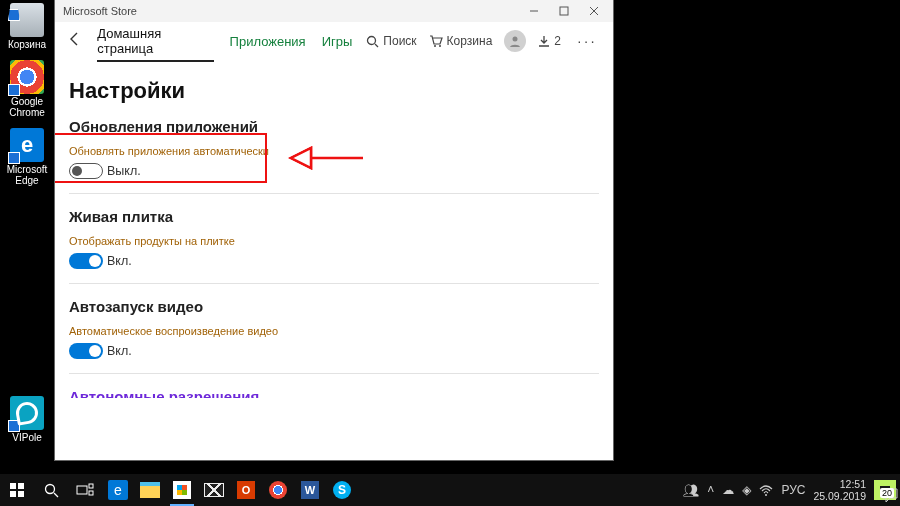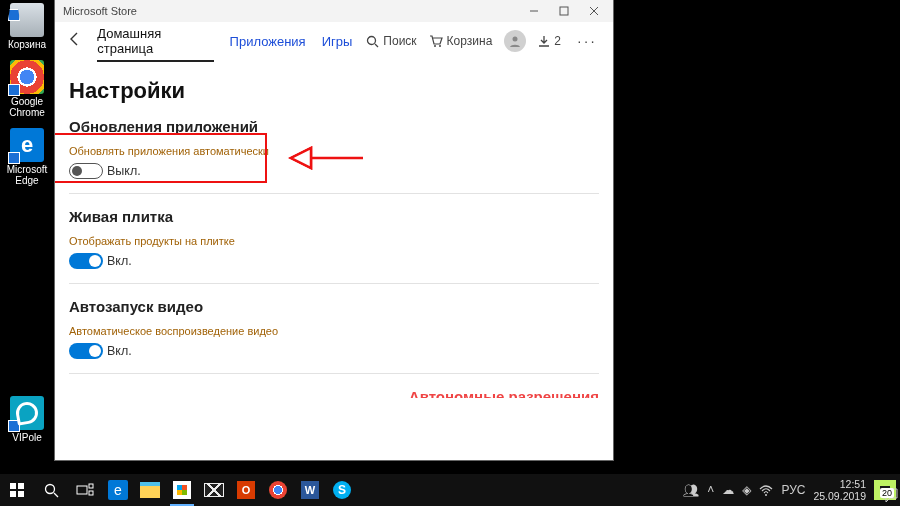--- a/index.html
+++ b/index.html
@@ -27,21 +27,21 @@
   .window {
     position: absolute; left: 55px; top: 0; width: 558px; height: 460px;
     background: #fff; color: #222; box-shadow: 0 0 0 1px #666;
   }
   .titlebar { height: 22px; background: #f3f3f3; display:flex; align-items:center; padding: 0 4px 0 8px; font-size:11px; color:#444;}
   .titlebar .t-title { flex:1; }
   .winbtn { width: 30px; height:22px; display:flex; align-items:center; justify-content:center; color:#555; }
 
   .navbar { height: 38px; display:flex; align-items:center; padding: 0 6px; border-bottom: 0px solid transparent; font-size:13px; color:#555;}
   .back { width:30px; text-align:center; font-size:16px; color:#333; }
-  .tab { margin: 0 8px; padding: 8px 0; color:#1d4ed8; position:relative; }
+  .tab { margin: 0 8px; padding: 8px 0; color:#15803d; position:relative; }
   .tab.active { color:#111; }
   .tab.active::after { content:""; position:absolute; left:0; right:0; bottom:2px; height:2px; background:#222; }
   .nav-spacer { flex:1; }
   .navitem { display:flex; align-items:center; gap:4px; margin: 0 6px; color:#444; font-size:12px; }
   .avatar { width:22px; height:22px; border-radius:50%; background:#d0d0d0; display:flex; align-items:center; justify-content:center; color:#666; font-size:12px; }
   .dots { letter-spacing:2px; font-size:14px; padding:0 4px; }
 
   .content { padding: 6px 14px 0 14px; height: calc(100% - 60px); overflow:hidden; position:relative;}
   h1.page-title { font-size: 22px; font-weight:600; margin: 12px 0 14px 0; color:#111; }
   h2.section { font-size: 15px; font-weight:600; margin: 6px 0 10px 0; color:#222; }
@@ -53,21 +53,21 @@
   .toggle.on { background:#0078d7; }
   .toggle.on::after { content:""; position:absolute; right:2px; top:2px; width:12px; height:12px; border-radius:50%; background:#fff;}
   .toggle-state { font-size:12.5px; color:#333; }
   hr.sep { border:none; border-top:1px solid #e2e2e2; margin: 6px 0 14px 0; }
 
   
   .redbox { position:absolute; border:2px solid #e11; pointer-events:none; }
   .arrow { position:absolute; pointer-events:none; }
 
   
-  .cutoff { color:#ef4444; font-size:15px; font-weight:600; margin-top: 5px; text-align: right; }
+  .cutoff { color:#6d28d9; font-size:15px; font-weight:600; margin-top: 5px; }
 
   
   .taskbar {
     position:absolute; left:0; bottom:0; width:100%; height:32px;
     background:#111; display:flex; align-items:center; color:#ddd;
   }
   .tb-left { display:flex; align-items:center; height:100%; }
   .tb-btn { width:34px; height:100%; display:flex; align-items:center; justify-content:center; font-size:15px; }
   .tb-btn.start svg { width:14px; height:14px; }
   .tb-app { width:32px; height:100%; display:flex; align-items:center; justify-content:center; position:relative; }

